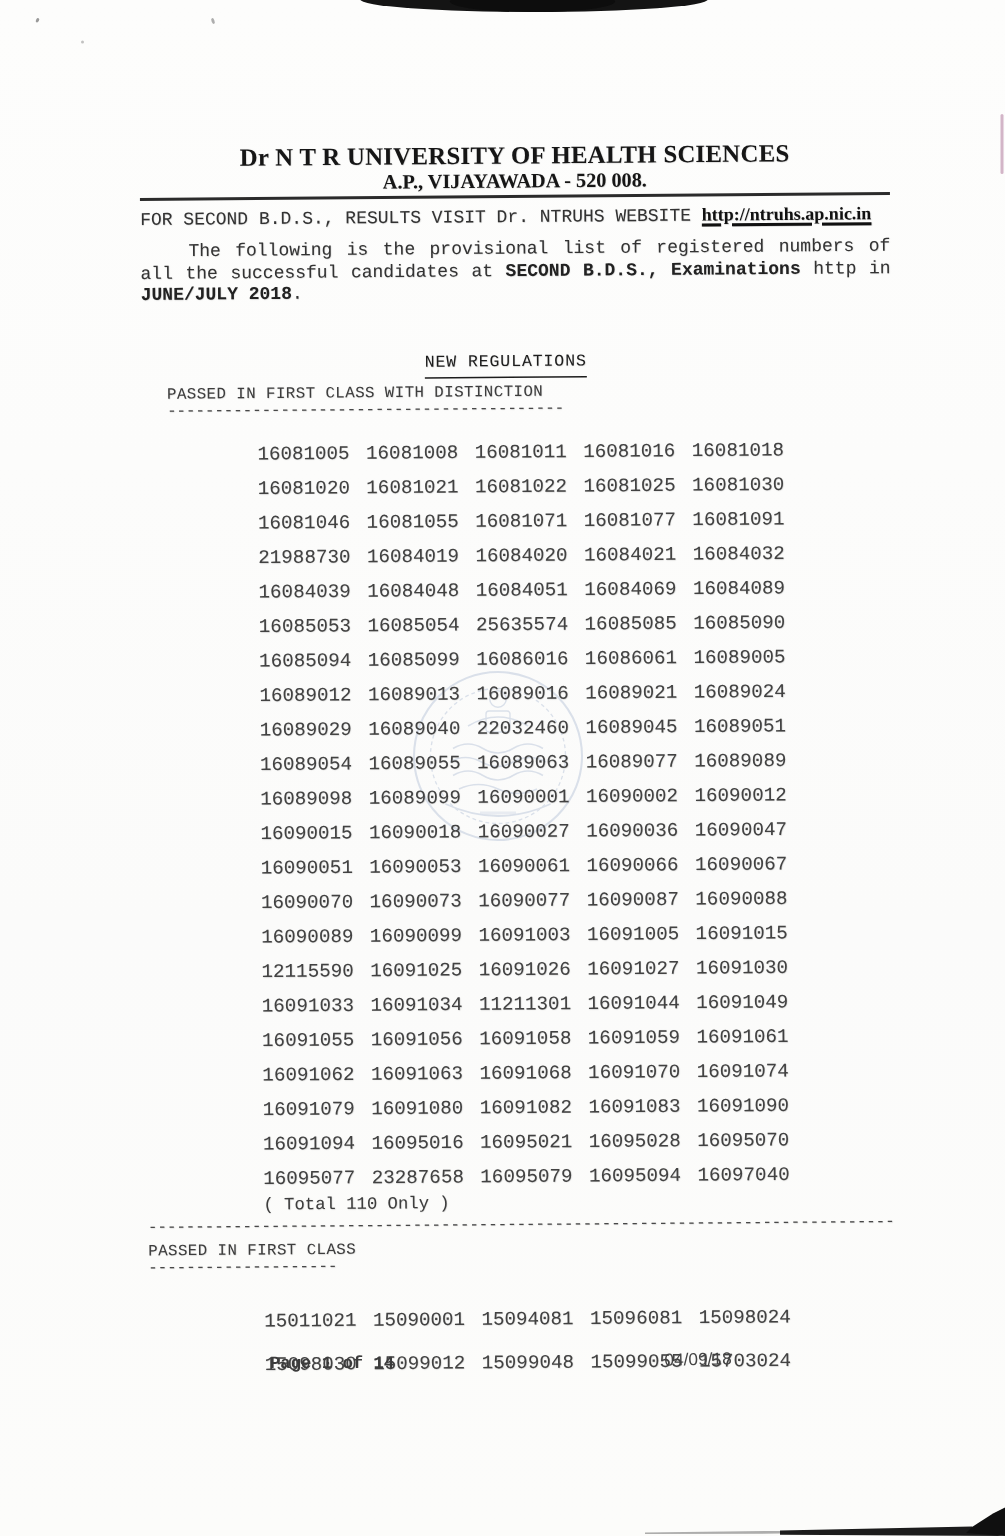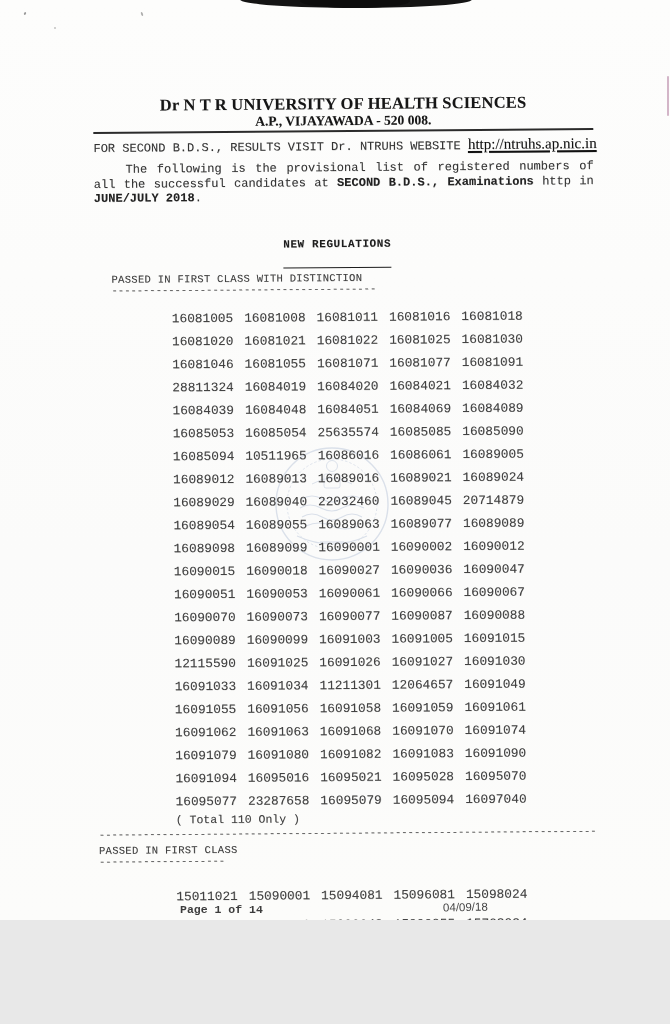--- a/index.html
+++ b/index.html
@@ -1,19 +1,19 @@
 <!DOCTYPE html>
 <html><head>
 <meta charset="utf-8">
 <style>
   html,body{margin:0;padding:0;}
   body{background:#e8e8e8;}
   .page{
     position:relative;
-    width:670px;height:920px;
+    width:670px;height:1024px;
     margin:0 auto;
     background:linear-gradient(180deg,#fdfdfc 0%,#fbfbfa 60%,#fcfcfa 100%);
     overflow:hidden;
     font-family:"Liberation Mono","DejaVu Sans Mono",monospace;
     color:#3a3a3a;
   }
   
   .blob-top{
     position:absolute;left:240px;top:-9px;width:232px;height:17px;
     background:#141414;border-radius:50%;
@@ -46,31 +46,31 @@
   }
   .univ-addr{
     font-family:"Liberation Serif","DejaVu Serif",serif;
     font-weight:bold;font-size:13.5px;line-height:16px;
     text-align:center;color:#161616;
   }
   .header-rule{border-bottom:2px solid #2b2b2b;margin-top:1px;}
   .website-line{margin-top:5px;font-size:12px;white-space:nowrap;color:#333;}
   .website-url{
     font-family:"Liberation Serif","DejaVu Serif",serif;
-    font-weight:normal;font-size:15px;color:#111;
+    font-weight:bold;font-size:12px;color:#111;
     text-decoration:underline;text-decoration-thickness:1.5px;text-underline-offset:2px;
   }
   .intro{margin-top:7px;font-size:12px;line-height:14.5px;color:#333;}
   .jline{text-align:justify;text-align-last:justify;}
   .jline.indent{text-indent:32px;}
   .b{font-weight:bold;color:#222;}
   .new-reg-wrap{text-align:center;margin-top:4px;position:relative;left:-7px;}
   .new-reg{
-    display:inline-block;font-weight:bold;font-size:11px;letter-spacing:.6px;
-    color:#1d1d1d;border-bottom:1.6px solid #1d1d1d;padding-bottom:17px;margin-top:29px;
+    display:inline-block;font-weight:normal;font-size:11px;letter-spacing:.6px;
+    color:#1d1d1d;border-bottom:1.6px solid #1d1d1d;padding-bottom:3px;margin-top:29px;
   }
   .sec-head{font-size:10.5px;letter-spacing:.3px;color:#3d3d3d;line-height:12px;margin-top:4px;}
   .sec-head.ind, .sec-dash.ind{margin-left:17px;}
   .sec-dash{font-size:10.5px;line-height:11px;color:#484848;white-space:nowrap;overflow:hidden;}
   .grid{margin-left:77px;margin-top:11px;}
   .grid .num-row{height:23px;line-height:23px;white-space:nowrap;}
   .grid.g2 .num-row{height:29.5px;line-height:29.5px;}
   .num{display:inline-block;width:72.4px;font-size:12.8px;color:#424242;}
   .total-note{margin-left:77px;font-size:11.5px;line-height:13px;color:#3d3d3d;}
   .separator{font-size:10.5px;line-height:12px;margin-top:2px;color:#484848;white-space:nowrap;overflow:hidden;}
@@ -132,34 +132,34 @@
       <span class="new-reg">NEW REGULATIONS</span>
     </div>
 
     <div class="sec-head ind">PASSED IN FIRST CLASS WITH DISTINCTION</div>
     <div class="sec-dash ind">------------------------------------------</div>
 
     <div class="grid g1">
         <div class="num-row"><span class="num">16081005</span><span class="num">16081008</span><span class="num">16081011</span><span class="num">16081016</span><span class="num">16081018</span></div>
         <div class="num-row"><span class="num">16081020</span><span class="num">16081021</span><span class="num">16081022</span><span class="num">16081025</span><span class="num">16081030</span></div>
         <div class="num-row"><span class="num">16081046</span><span class="num">16081055</span><span class="num">16081071</span><span class="num">16081077</span><span class="num">16081091</span></div>
-        <div class="num-row"><span class="num">28811324</span><span class="num">16084019</span><span class="num">16084020</span><span class="num">16084021</span><span class="num">16084032</span></div>
+        <div class="num-row"><span class="num">21988730</span><span class="num">16084019</span><span class="num">16084020</span><span class="num">16084021</span><span class="num">16084032</span></div>
         <div class="num-row"><span class="num">16084039</span><span class="num">16084048</span><span class="num">16084051</span><span class="num">16084069</span><span class="num">16084089</span></div>
         <div class="num-row"><span class="num">16085053</span><span class="num">16085054</span><span class="num">25635574</span><span class="num">16085085</span><span class="num">16085090</span></div>
-        <div class="num-row"><span class="num">16085094</span><span class="num">10511965</span><span class="num">16086016</span><span class="num">16086061</span><span class="num">16089005</span></div>
+        <div class="num-row"><span class="num">16085094</span><span class="num">16085099</span><span class="num">16086016</span><span class="num">16086061</span><span class="num">16089005</span></div>
         <div class="num-row"><span class="num">16089012</span><span class="num">16089013</span><span class="num">16089016</span><span class="num">16089021</span><span class="num">16089024</span></div>
-        <div class="num-row"><span class="num">16089029</span><span class="num">16089040</span><span class="num">22032460</span><span class="num">16089045</span><span class="num">20714879</span></div>
+        <div class="num-row"><span class="num">16089029</span><span class="num">16089040</span><span class="num">22032460</span><span class="num">16089045</span><span class="num">16089051</span></div>
         <div class="num-row"><span class="num">16089054</span><span class="num">16089055</span><span class="num">16089063</span><span class="num">16089077</span><span class="num">16089089</span></div>
         <div class="num-row"><span class="num">16089098</span><span class="num">16089099</span><span class="num">16090001</span><span class="num">16090002</span><span class="num">16090012</span></div>
         <div class="num-row"><span class="num">16090015</span><span class="num">16090018</span><span class="num">16090027</span><span class="num">16090036</span><span class="num">16090047</span></div>
         <div class="num-row"><span class="num">16090051</span><span class="num">16090053</span><span class="num">16090061</span><span class="num">16090066</span><span class="num">16090067</span></div>
         <div class="num-row"><span class="num">16090070</span><span class="num">16090073</span><span class="num">16090077</span><span class="num">16090087</span><span class="num">16090088</span></div>
         <div class="num-row"><span class="num">16090089</span><span class="num">16090099</span><span class="num">16091003</span><span class="num">16091005</span><span class="num">16091015</span></div>
         <div class="num-row"><span class="num">12115590</span><span class="num">16091025</span><span class="num">16091026</span><span class="num">16091027</span><span class="num">16091030</span></div>
-        <div class="num-row"><span class="num">16091033</span><span class="num">16091034</span><span class="num">11211301</span><span class="num">12064657</span><span class="num">16091049</span></div>
+        <div class="num-row"><span class="num">16091033</span><span class="num">16091034</span><span class="num">11211301</span><span class="num">16091044</span><span class="num">16091049</span></div>
         <div class="num-row"><span class="num">16091055</span><span class="num">16091056</span><span class="num">16091058</span><span class="num">16091059</span><span class="num">16091061</span></div>
         <div class="num-row"><span class="num">16091062</span><span class="num">16091063</span><span class="num">16091068</span><span class="num">16091070</span><span class="num">16091074</span></div>
         <div class="num-row"><span class="num">16091079</span><span class="num">16091080</span><span class="num">16091082</span><span class="num">16091083</span><span class="num">16091090</span></div>
         <div class="num-row"><span class="num">16091094</span><span class="num">16095016</span><span class="num">16095021</span><span class="num">16095028</span><span class="num">16095070</span></div>
         <div class="num-row"><span class="num">16095077</span><span class="num">23287658</span><span class="num">16095079</span><span class="num">16095094</span><span class="num">16097040</span></div>
       </div>
 
     <div class="total-note">( Total 110 Only )</div>
 
     <div class="separator">-------------------------------------------------------------------------------</div>

